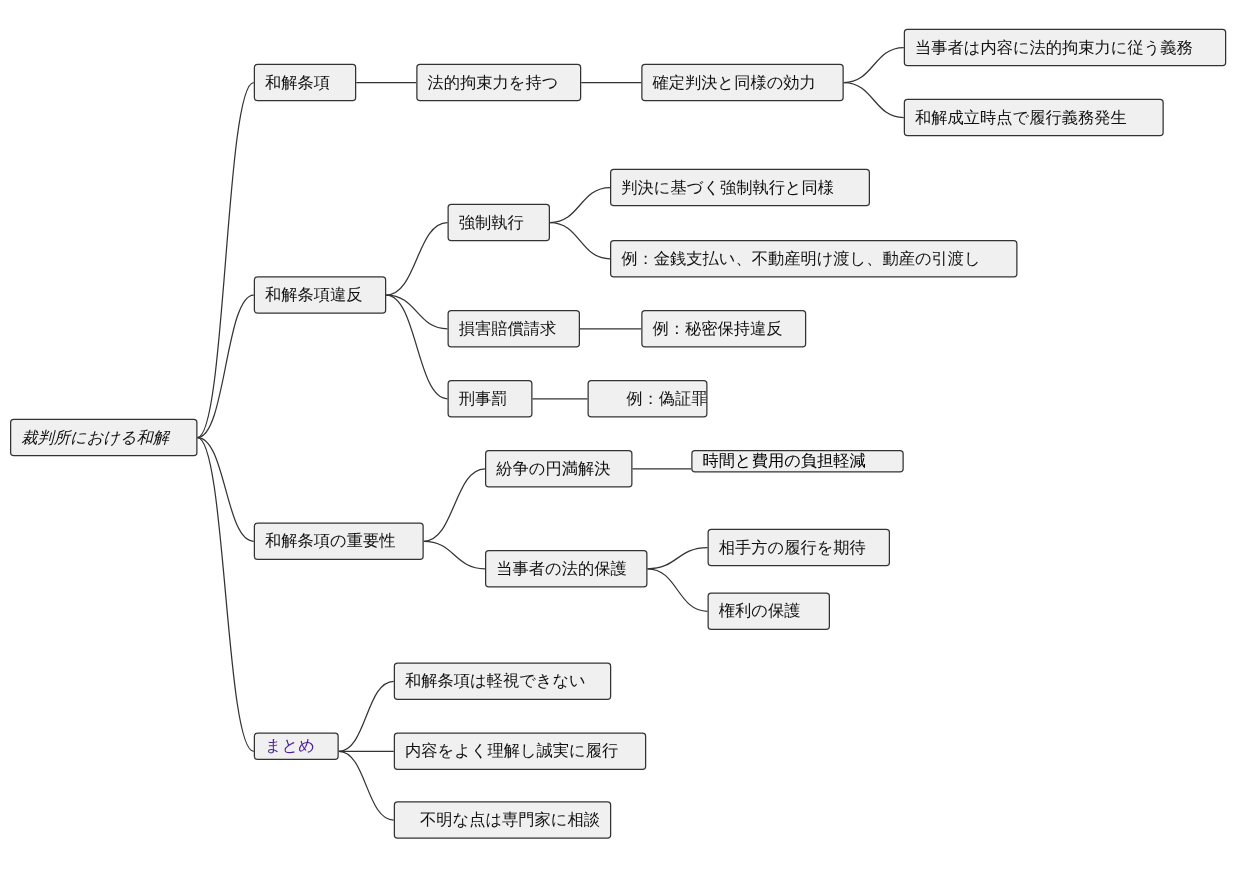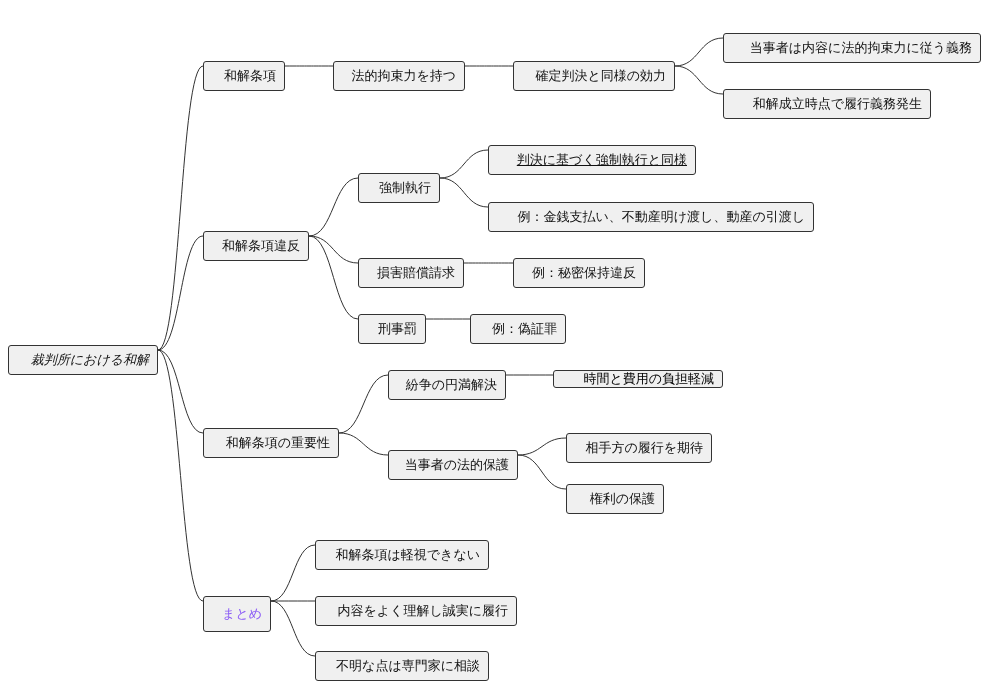--- a/index.html
+++ b/index.html
@@ -25,27 +25,26 @@
   }
   .node {
     position: absolute;
     box-sizing: border-box;
     background: #f0f0f0;
     border: 1px solid #333333;
     border-radius: 3px;
     color: #111111;
     display: flex;
     align-items: center;
-    justify-content: flex-end;
+    justify-content: flex-start;
     text-align: center;
     font-size: 13px;
     line-height: 1.1;
     white-space: nowrap;
     padding: 0 8px;
-    margin-top: 10px;
   }
 </style>
 </head>
 <body>
 
 <div id="canvas">
   <svg id="edges">
       <path d="M 158 350 C 180.5 350, 180.5 66, 203 66" fill="none" stroke="#333333" stroke-width="1"></path>
       <path d="M 158 350 C 180.5 350, 180.5 236, 203 236" fill="none" stroke="#333333" stroke-width="1"></path>
       <path d="M 158 350 C 180.5 350, 180.5 433, 203 433" fill="none" stroke="#333333" stroke-width="1"></path>
@@ -88,21 +87,21 @@
       </div>
       <div class="node" style="left: 723px; top: 79px; width: 208px; height: 30px; background: rgb(240, 240, 240); border-color: rgb(51, 51, 51); color: rgb(17, 17, 17);">
         <span>和解成立時点で履行義務発生</span>
       </div>
       <div class="node" style="left: 203px; top: 221px; width: 106px; height: 30px; background: rgb(240, 240, 240); border-color: rgb(51, 51, 51); color: rgb(17, 17, 17);">
         <span>和解条項違反</span>
       </div>
       <div class="node" style="left: 358px; top: 163px; width: 82px; height: 30px; background: rgb(240, 240, 240); border-color: rgb(51, 51, 51); color: rgb(17, 17, 17);">
         <span>強制執行</span>
       </div>
-      <div class="node" style="left: 488px; top: 135px; width: 208px; height: 30px; background: rgb(240, 240, 240); border-color: rgb(51, 51, 51); color: rgb(17, 17, 17); text-decoration: underline;">
+      <div class="node" style="left: 488px; top: 135px; width: 208px; height: 30px; background: rgb(240, 240, 240); border-color: rgb(51, 51, 51); color: rgb(17, 17, 17);">
         <span>判決に基づく強制執行と同様</span>
       </div>
       <div class="node" style="left: 488px; top: 192px; width: 326px; height: 30px; background: rgb(240, 240, 240); border-color: rgb(51, 51, 51); color: rgb(17, 17, 17);">
         <span>例：金銭支払い、不動産明け渡し、動産の引渡し</span>
       </div>
       <div class="node" style="left: 358px; top: 248px; width: 106px; height: 30px; background: rgb(240, 240, 240); border-color: rgb(51, 51, 51); color: rgb(17, 17, 17);">
         <span>損害賠償請求</span>
       </div>
       <div class="node" style="left: 513px; top: 248px; width: 132px; height: 30px; background: rgb(240, 240, 240); border-color: rgb(51, 51, 51); color: rgb(17, 17, 17);">
         <span>例：秘密保持違反</span>
@@ -124,21 +123,21 @@
       </div>
       <div class="node" style="left: 388px; top: 440px; width: 130px; height: 30px; background: rgb(240, 240, 240); border-color: rgb(51, 51, 51); color: rgb(17, 17, 17);">
         <span>当事者の法的保護</span>
       </div>
       <div class="node" style="left: 566px; top: 423px; width: 146px; height: 30px; background: rgb(240, 240, 240); border-color: rgb(51, 51, 51); color: rgb(17, 17, 17);">
         <span>相手方の履行を期待</span>
       </div>
       <div class="node" style="left: 566px; top: 474px; width: 98px; height: 30px; background: rgb(240, 240, 240); border-color: rgb(51, 51, 51); color: rgb(17, 17, 17);">
         <span>権利の保護</span>
       </div>
-      <div class="node" style="left: 203px; top: 586px; width: 68px; height: 36px; background: rgb(240, 240, 240); border-color: rgb(51, 51, 51); color: #8b5cf6;">
+      <div class="node" style="left: 203px; top: 586px; width: 68px; height: 22px; background: rgb(240, 240, 240); border-color: rgb(51, 51, 51); color: #4c1d95;">
         <span>まとめ</span>
       </div>
       <div class="node" style="left: 315px; top: 530px; width: 174px; height: 30px; background: rgb(240, 240, 240); border-color: rgb(51, 51, 51); color: rgb(17, 17, 17);">
         <span>和解条項は軽視できない</span>
       </div>
       <div class="node" style="left: 315px; top: 586px; width: 202px; height: 30px; background: rgb(240, 240, 240); border-color: rgb(51, 51, 51); color: rgb(17, 17, 17);">
         <span>内容をよく理解し誠実に履行</span>
       </div>
       <div class="node" style="left: 315px; top: 641px; width: 174px; height: 30px; background: rgb(240, 240, 240); border-color: rgb(51, 51, 51); color: rgb(17, 17, 17); padding-left: 20px;">
         <span>不明な点は専門家に相談</span>

